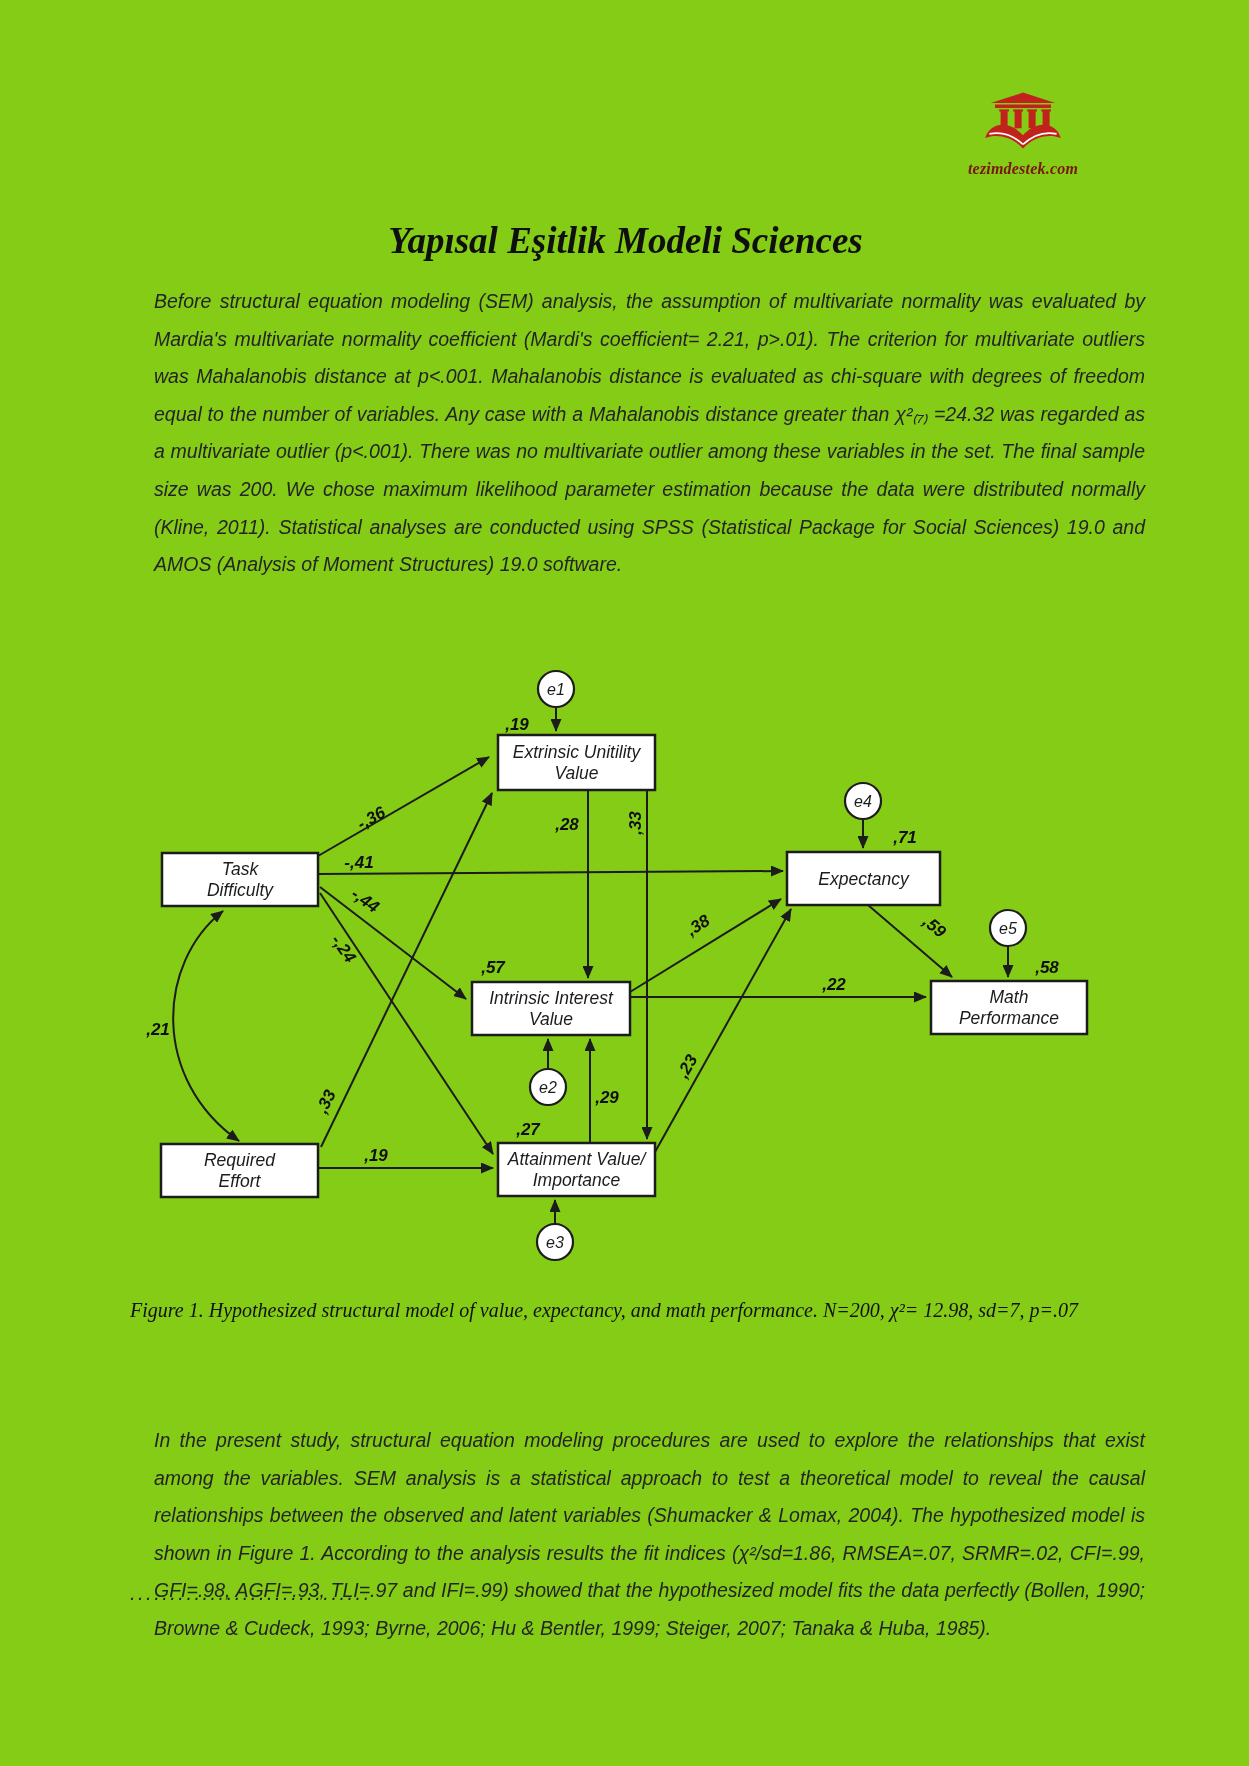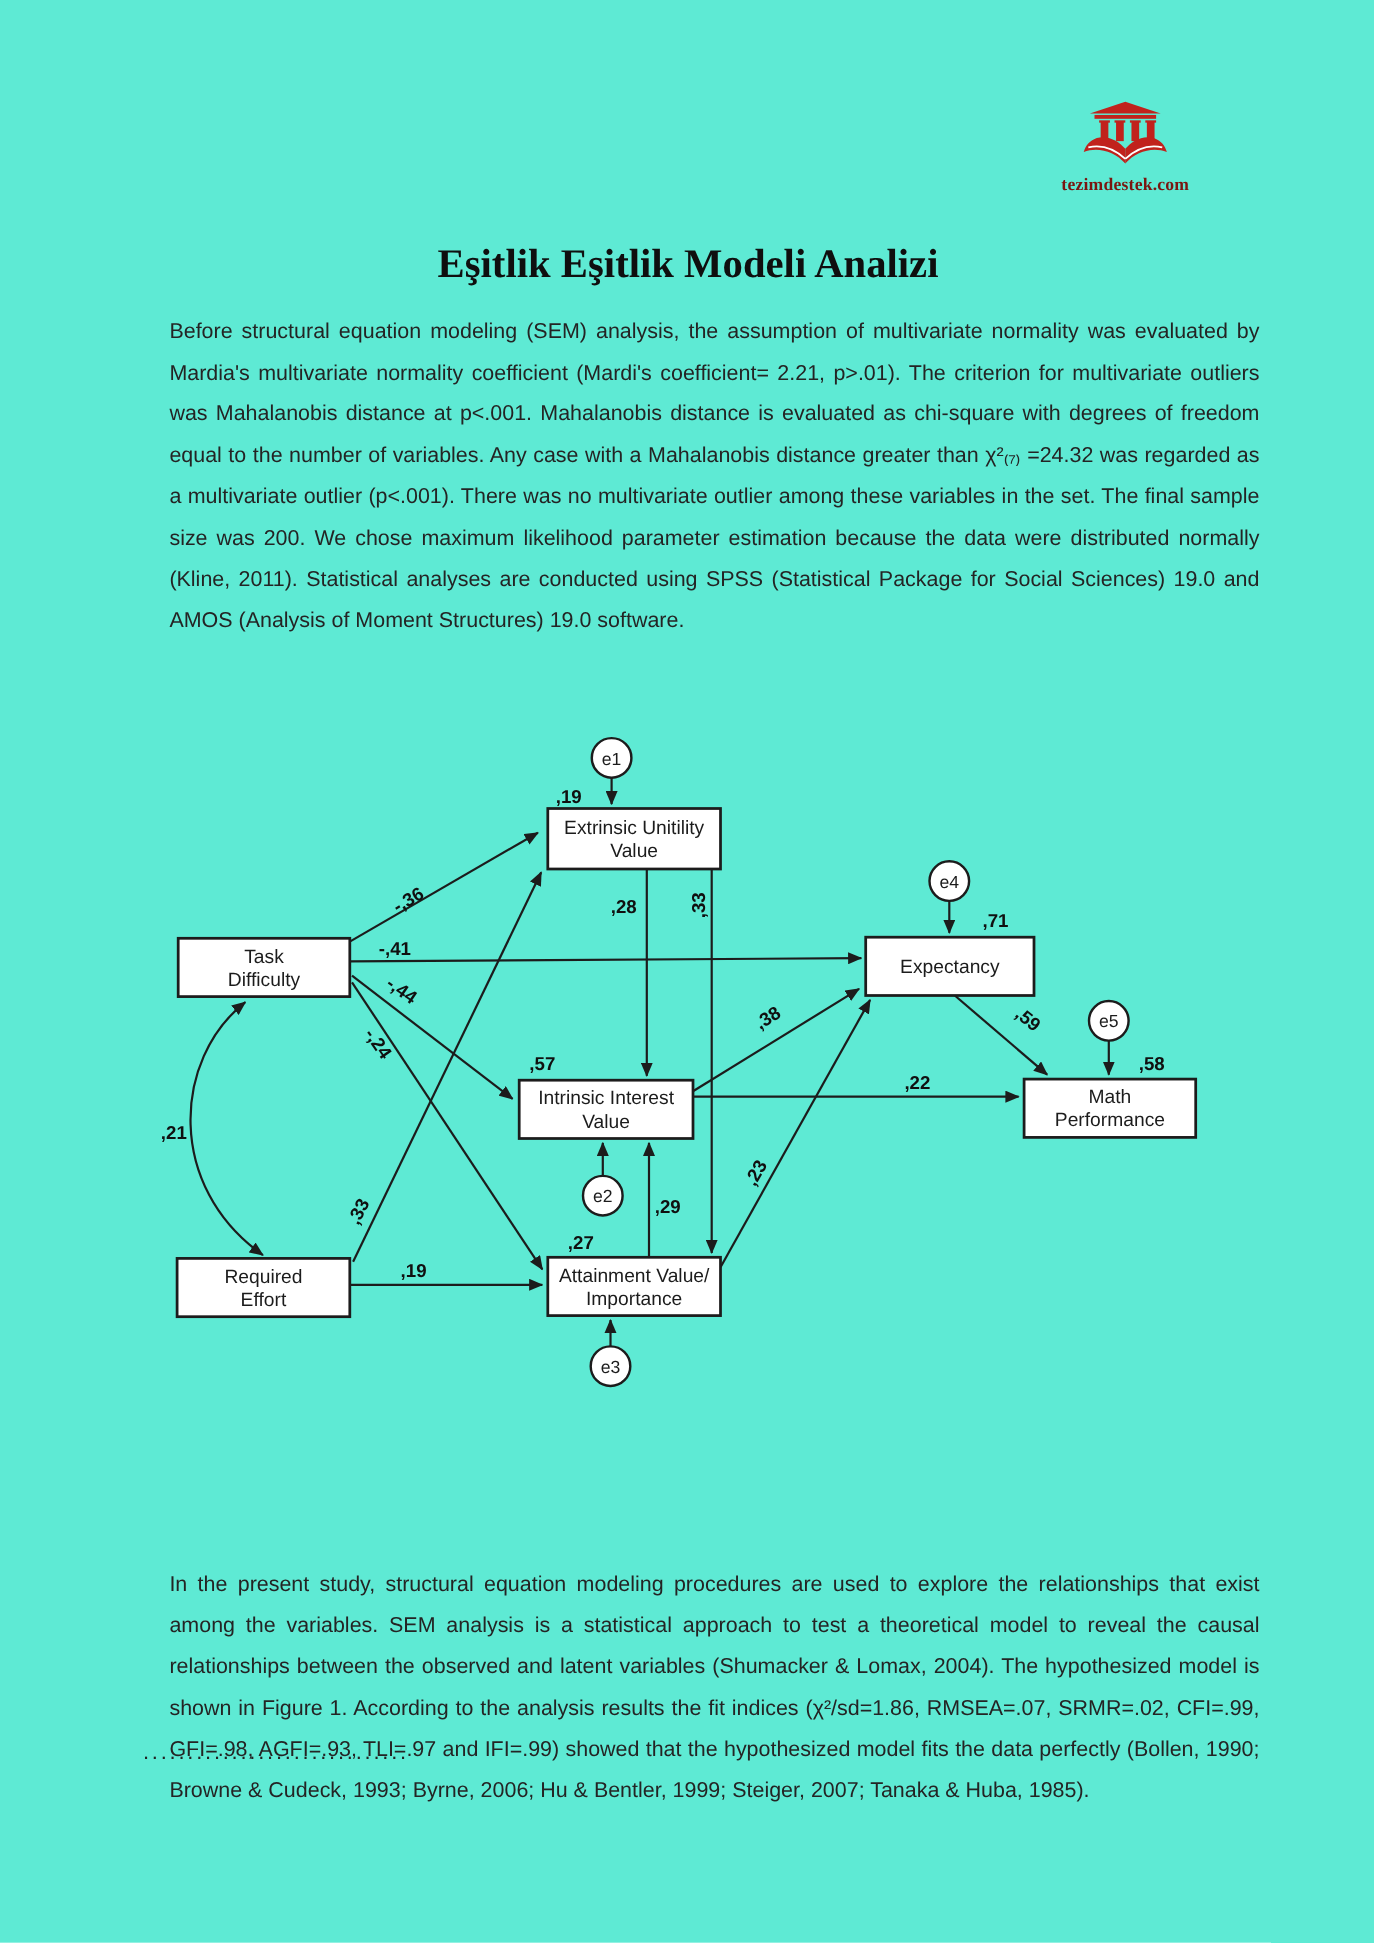--- a/index.html
+++ b/index.html
@@ -1,18 +1,18 @@
 <!DOCTYPE html>
 <html><head>
 <meta charset="utf-8">
 <style>
   html,body{margin:0;padding:0;background:#ffffff;}
   body{width:1249px;height:1766px;position:relative;overflow:hidden;
        font-family:"Liberation Sans",sans-serif;color:#222;}
-  .page{position:absolute;inset:0;background:#5eead4;}
+  .page{position:absolute;inset:0;background:#84cc16;font-style:italic;}
 
   .logo{position:absolute;left:948px;top:86px;width:150px;
         display:flex;flex-direction:column;align-items:center;}
   .logo-icon{width:84px;height:72px;}
   .logo-text{font-family:"Liberation Serif",serif;font-weight:700;
              font-size:16px;color:#7a1610;margin-top:2px;letter-spacing:.2px;}
 
   .title{position:absolute;left:130px;top:219px;width:991px;text-align:center;
          font-family:"Liberation Serif",serif;font-weight:700;font-size:37px;color:#0f0f0f;}
 
@@ -54,21 +54,21 @@
       <rect x="66" y="24" width="14" height="3" fill="#c1221c"></rect>
       <rect x="86" y="24" width="14" height="3" fill="#c1221c"></rect>
       <path d="M60,80 C46,64 24,58 6,65 C9,56 13,51 23,47 C39,43 52,52 60,61 Z" fill="#c1221c"></path>
       <path d="M60,80 C74,64 96,58 114,65 C111,56 107,51 97,47 C81,43 68,52 60,61 Z" fill="#c1221c"></path>
       <path d="M60,74 C46,61 30,55 12,59" stroke="#ffffff" stroke-width="2.4" fill="none"></path>
       <path d="M60,74 C74,61 90,55 108,59" stroke="#ffffff" stroke-width="2.4" fill="none"></path>
     </svg>
     <div class="logo-text">tezimdestek.com</div>
   </div>
 
-  <div class="title">Eşitlik Eşitlik Modeli Analizi</div>
+  <div class="title">Yapısal Eşitlik Modeli Sciences</div>
 
   <div class="para para-1">Before structural equation modeling (SEM) analysis, the assumption of multivariate normality was evaluated by Mardia's multivariate normality coefficient (Mardi's coefficient= 2.21, p&gt;.01). The criterion for multivariate outliers was Mahalanobis distance at p&lt;.001. Mahalanobis distance is evaluated as chi-square with degrees of freedom equal to the number of variables. Any case with a Mahalanobis distance greater than χ²₍₇₎ =24.32 was regarded as a multivariate outlier (p&lt;.001). There was no multivariate outlier among these variables in the set. The final sample size was 200. We chose maximum likelihood parameter estimation because the data were distributed normally (Kline, 2011). Statistical analyses are conducted using SPSS (Statistical Package for Social Sciences) 19.0 and AMOS (Analysis of Moment Structures) 19.0 software.</div>
 
   <div class="diagram">
     <svg id="dg" viewBox="0 0 1249 720" width="1249" height="720">
         <defs>
           <marker id="arw" markerWidth="13" markerHeight="11" refX="12" refY="5.5" orient="auto" markerUnits="userSpaceOnUse">
             <path d="M0,0 L13,5.5 L0,11 Z" fill="#1c1c1c"></path>
           </marker>
           <marker id="arwrev" markerWidth="13" markerHeight="11" refX="1" refY="5.5" orient="auto" markerUnits="userSpaceOnUse">
@@ -139,18 +139,19 @@
         <text x="548" y="513" class="dg-err-label">e2</text>
         <circle cx="555" cy="662" r="18" class="dg-circle"></circle>
         <text x="555" y="668" class="dg-err-label">e3</text>
         <circle cx="863" cy="221" r="18" class="dg-circle"></circle>
         <text x="863" y="227" class="dg-err-label">e4</text>
         <circle cx="1008" cy="348" r="18" class="dg-circle"></circle>
         <text x="1008" y="354" class="dg-err-label">e5</text>
       </svg>
   </div>
 
+  <div class="caption">Figure 1. Hypothesized structural model of value, expectancy, and math performance. N=200, χ²= 12.98, sd=7, p=.07</div>
 
   <div class="para para-2">In the present study, structural equation modeling procedures are used to explore the relationships that exist among the variables. SEM analysis is a statistical approach to test a theoretical model to reveal the causal relationships between the observed and latent variables (Shumacker &amp; Lomax, 2004). The hypothesized model is shown in Figure 1. According to the analysis results the fit indices (χ²/sd=1.86, RMSEA=.07, SRMR=.02, CFI=.99, GFI=.98, AGFI=.93, TLI=.97 and IFI=.99) showed that the hypothesized model fits the data perfectly (Bollen, 1990; Browne &amp; Cudeck, 1993; Byrne, 2006; Hu &amp; Bentler, 1999; Steiger, 2007; Tanaka &amp; Huba, 1985).</div>
 
   <div class="dots">..............................</div>
 
 </div>
 
 </body></html>

